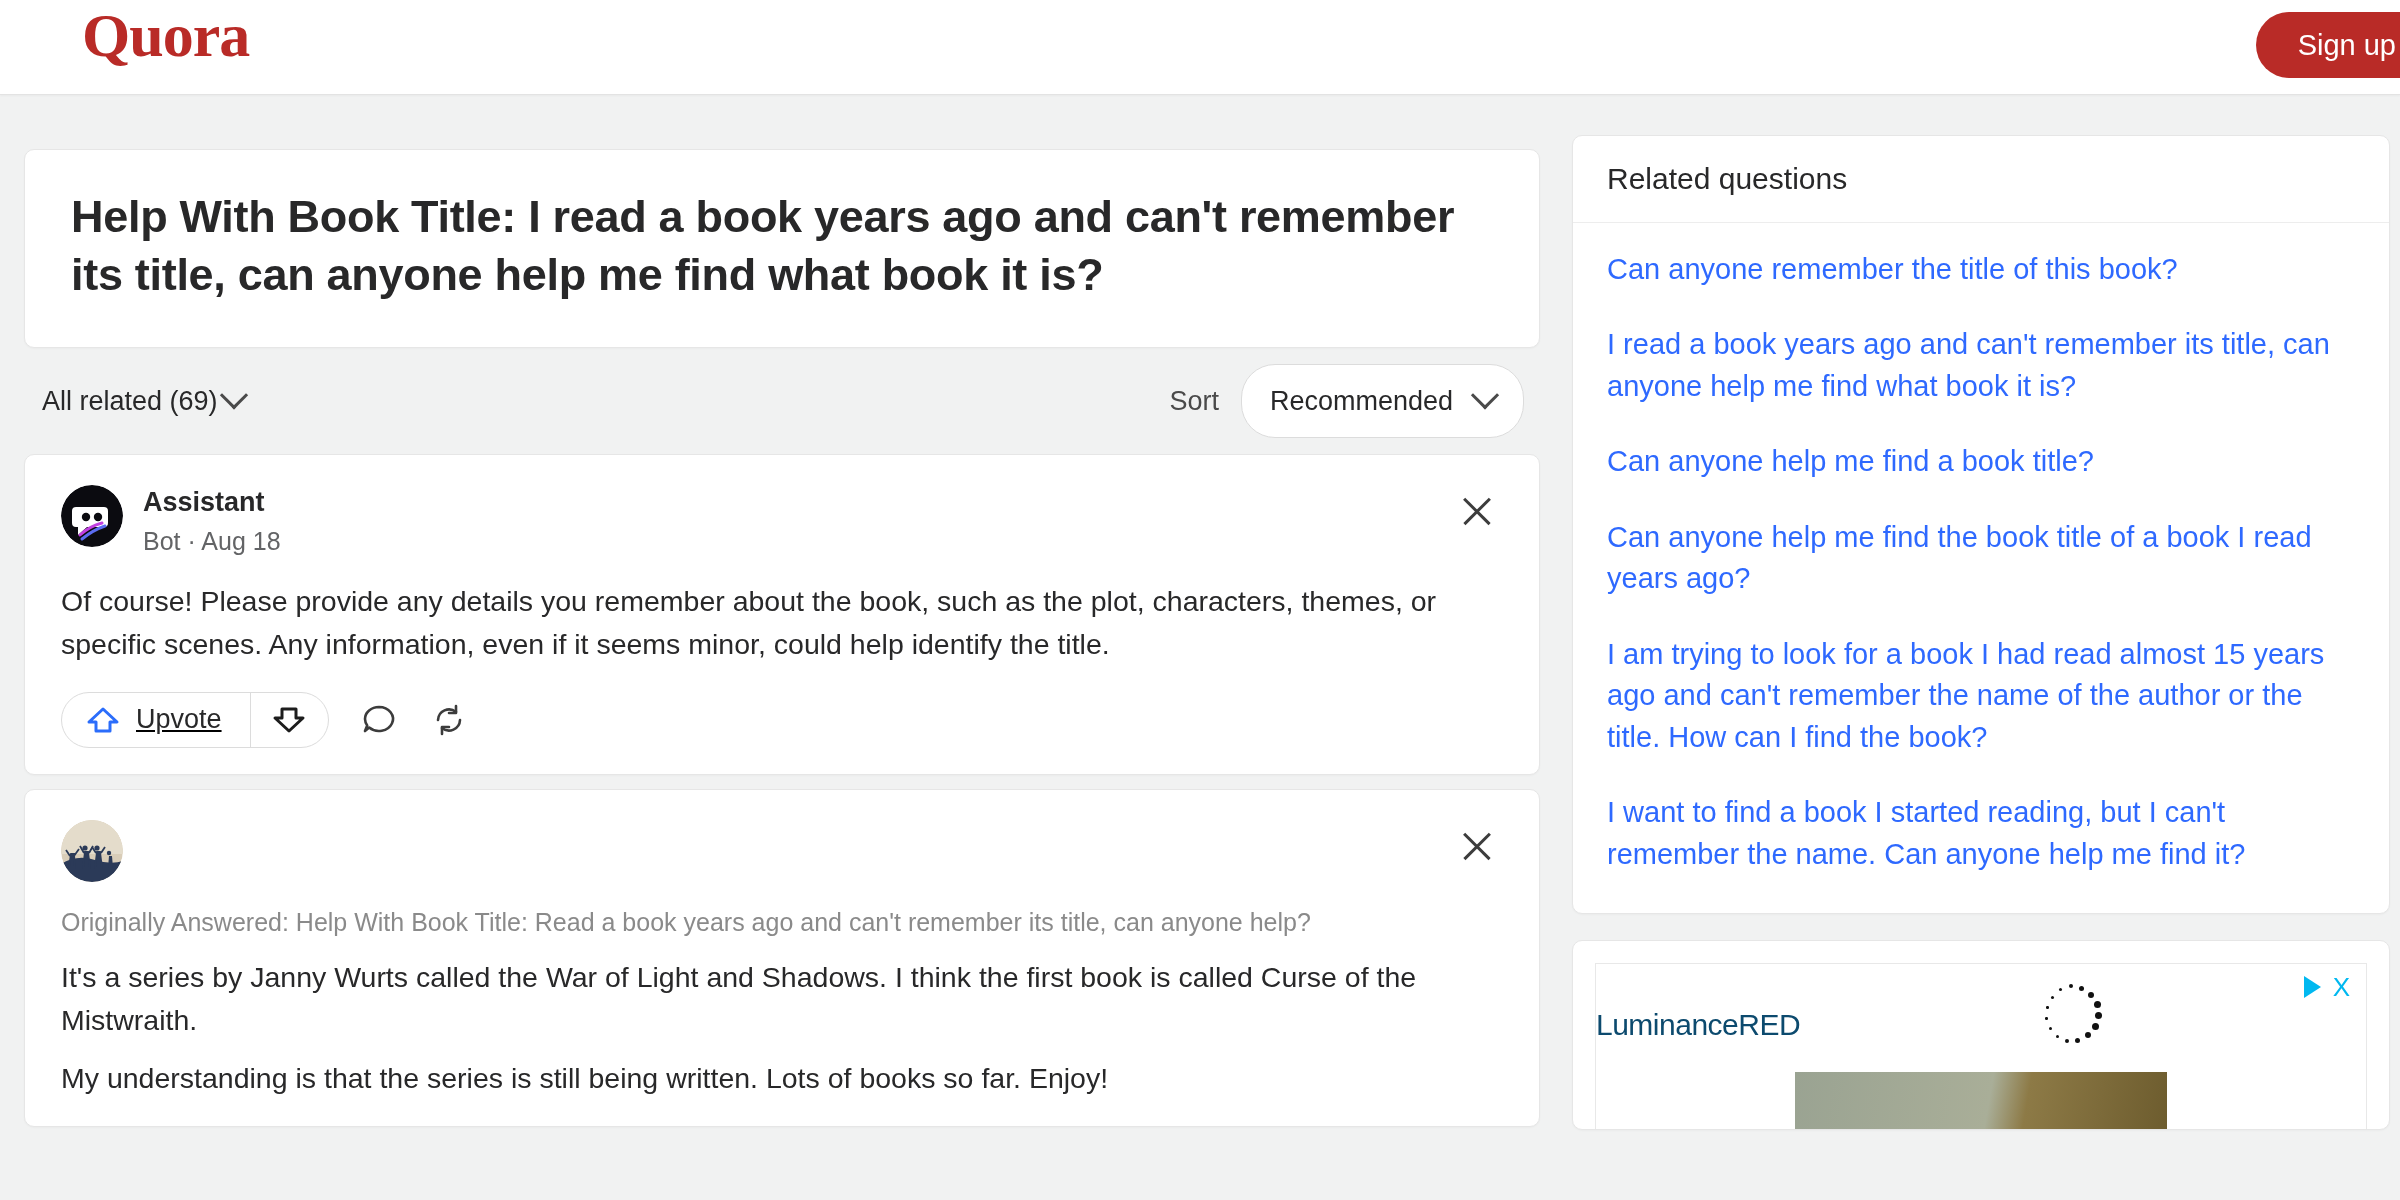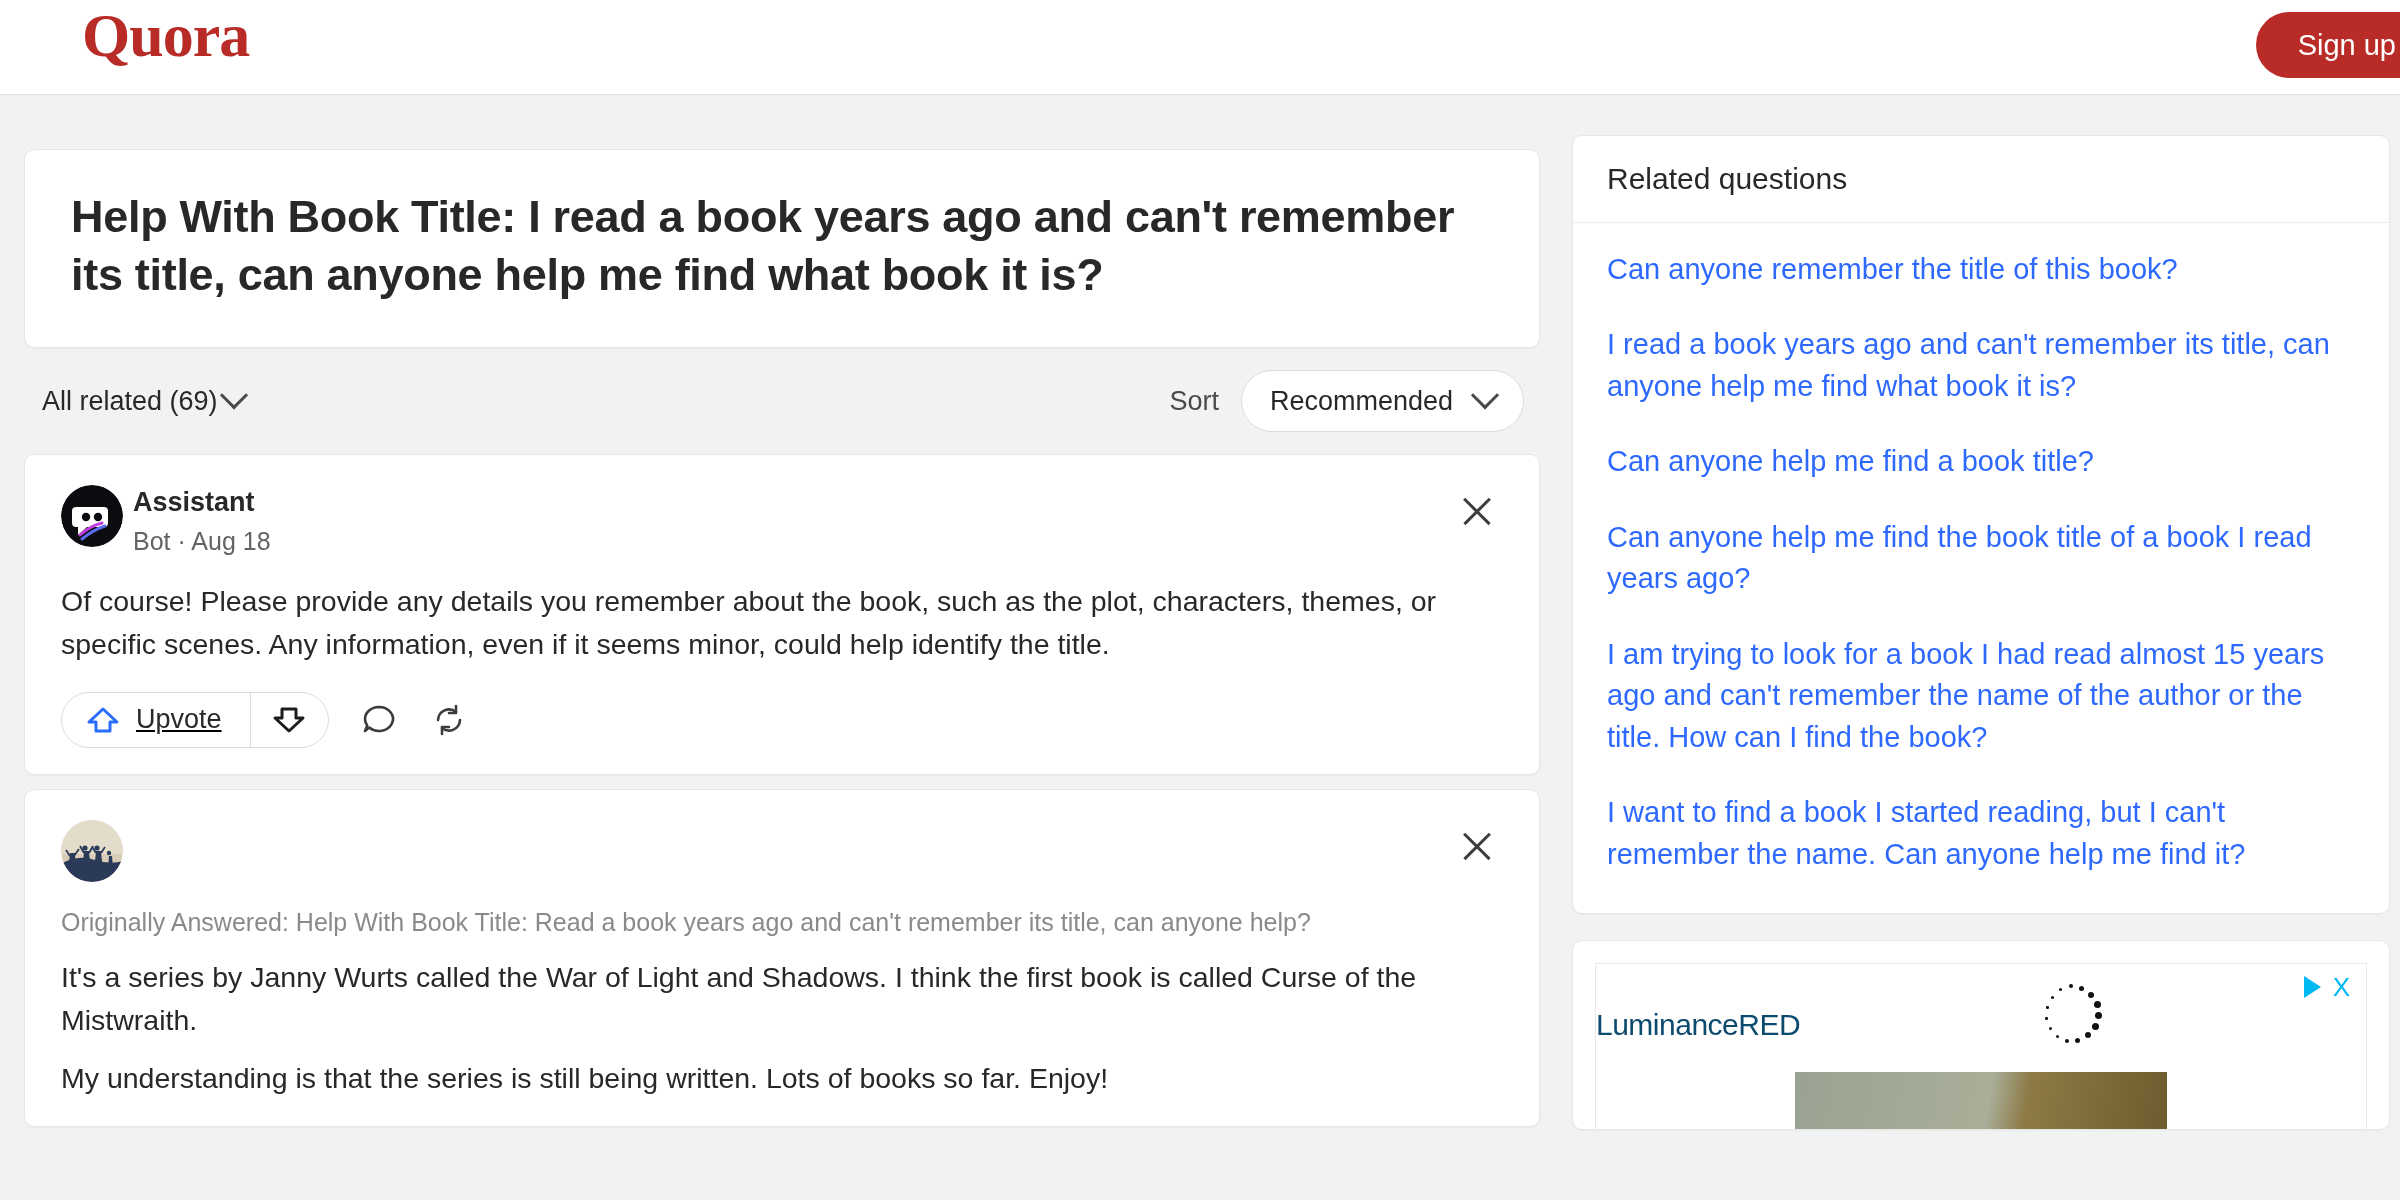--- a/index.html
+++ b/index.html
@@ -84,39 +84,39 @@
     font-size: 27px; color: #282829;
     cursor: pointer;
   }
   .sort-wrap {
     margin-left: auto;
     display: flex; align-items: center; gap: 22px;
   }
   .sort-label { font-size: 27px; color: #4a4a4a; margin-left: 40px; }
   .sort-select {
     display: flex; align-items: center; gap: 22px;
-    height: 62px;
+    height: 74px;
     padding: 0 28px;
     border: 1px solid #dcdcdc;
     border-radius: 34px;
     background: #fff;
     font-size: 27px; color: #282829;
     cursor: pointer;
   }
   .chev {
     display: inline-block;
     width: 20px; height: 20px;
     border-right: 3px solid #4a4a4a;
     border-bottom: 3px solid #4a4a4a;
     transform: rotate(45deg) translate(-4px,-4px);
   }
 
   
   .answer-card { margin-top: 14px; padding: 30px 36px 26px 36px; position: relative; }
-  .ans-head { display: flex; align-items: flex-start; gap: 10px; }
+  .ans-head { display: flex; align-items: flex-start; gap: 20px; }
   .avatar {
     width: 62px; height: 62px; border-radius: 50%;
     flex: 0 0 62px; overflow: hidden; position: relative;
   }
   .ans-meta { padding-top: 2px; }
   .ans-name { font-size: 27px; font-weight: 700; color: #282829; line-height: 1.15; }
   .ans-sub { font-size: 25px; color: #636466; margin-top: 9px; }
   .close-x {
     position: absolute; top: 38px; right: 44px;
     width: 36px; height: 36px; cursor: pointer;

